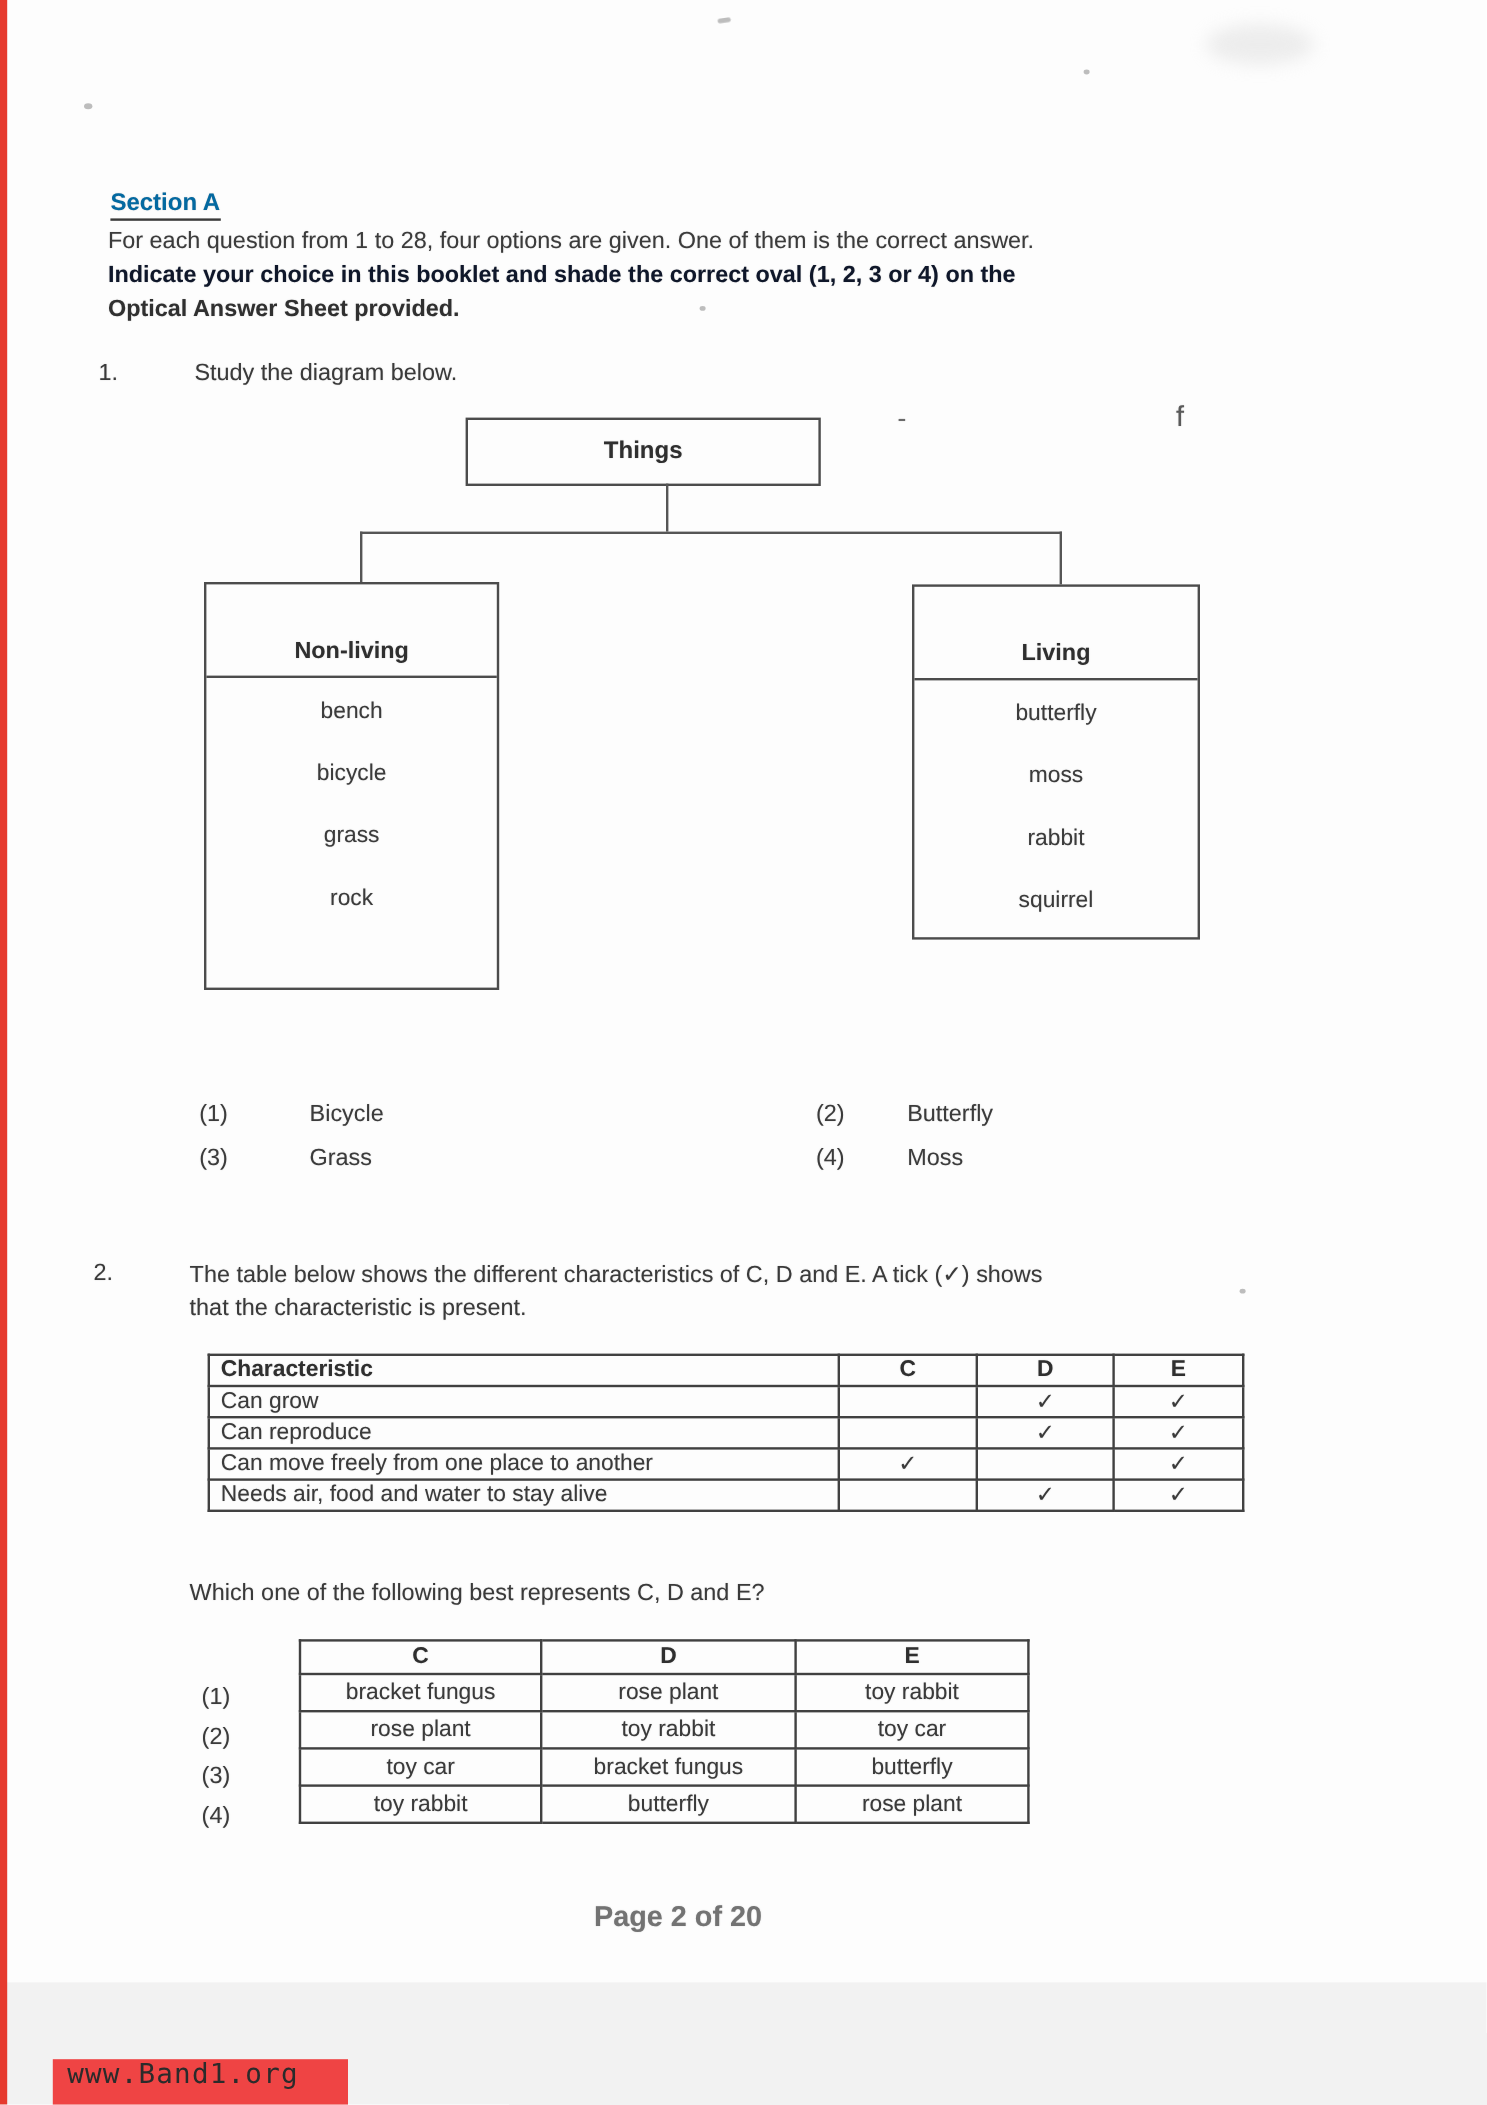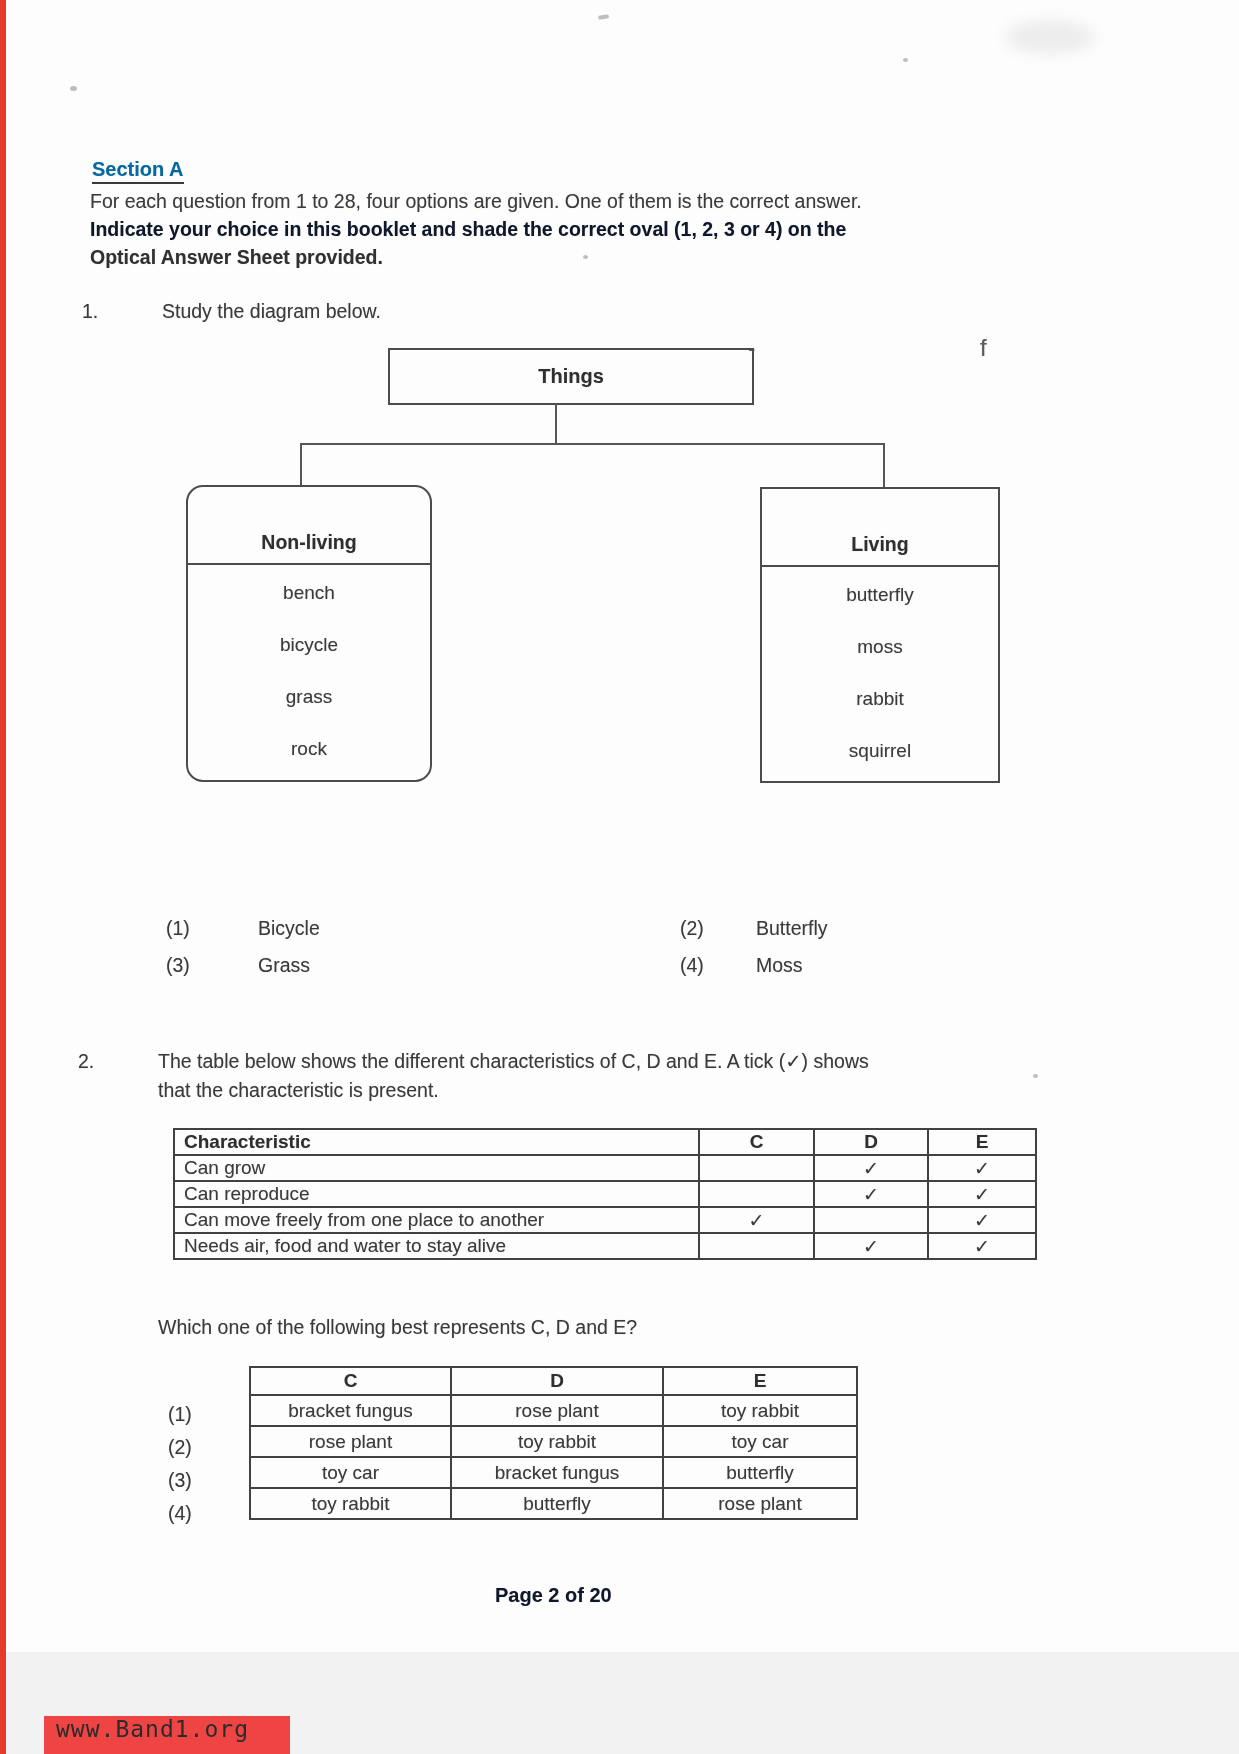--- a/index.html
+++ b/index.html
@@ -15,45 +15,45 @@
   .section-title{left:92px;top:158px;font-size:20px;font-weight:bold;color:#0369a1;border-bottom:2px solid #3a3a3a;padding-bottom:1px;}
   .instr{left:90px;width:930px;font-size:19.5px;white-space:nowrap;}
   .i1{top:190px;}
   .i2{top:218px;font-weight:bold;color:#0f172a;}
   .i3{top:246px;font-weight:bold;color:#303030;}
   
   .qnum{font-size:19.5px;color:#3a3a3a;}
   .qtext{font-size:19.5px;color:#3a3a3a;white-space:nowrap;}
   
   .dbox{border:2px solid #4c4c4c;box-sizing:border-box;background:transparent;}
-  .things-box{left:388px;top:348px;width:366px;height:57px;display:flex;align-items:center;justify-content:center;font-size:20px;font-weight:bold;color:#2f2f2f;}
+  .things-box{left:388px;top:348px;width:296px;height:57px;display:flex;align-items:center;justify-content:center;font-size:20px;font-weight:bold;color:#2f2f2f;}
   .conn{background:#565656;}
   .c-v1{left:555px;top:403px;width:2px;height:40px;}
   .c-h{left:300px;top:443px;width:585px;height:2px;}
   .c-vl{left:300px;top:443px;width:2px;height:42px;}
   .c-vr{left:883px;top:443px;width:2px;height:44px;}
-  .group-left{left:186px;top:485px;width:246px;height:297px;border-radius:17px;}
+  .group-left{left:170px;top:485px;width:246px;height:340px;}
   .group-right{left:760px;top:487px;width:240px;height:296px;text-align:center;}
   .group-title{height:78px;display:flex;align-items:flex-end;justify-content:center;padding-bottom:9px;font-weight:bold;font-size:19.5px;color:#2f2f2f;border-bottom:2px solid #4c4c4c;box-sizing:border-box;}
   .group-items{padding-top:2px;}
   .g-item{height:52px;display:flex;align-items:center;justify-content:center;font-size:19px;}
   
   .opt{font-size:19.5px;}
   
   table{border-collapse:collapse;table-layout:fixed;margin-left:26px;}
   .char-table{left:147px;top:1128px;width:862px;}
   .char-table td,.char-table th{border:2px solid #414141;height:24px;font-size:19px;padding:0;color:#3a3a3a;font-weight:normal;text-align:center;overflow:hidden;white-space:nowrap;}
   .char-table .lbl{text-align:left;padding-left:9px;}
   .char-table .hdr{font-weight:bold;color:#2f2f2f;}
   .ans-table{left:223px;top:1366px;width:607px;}
   .ans-table td,.ans-table th{border:2px solid #414141;font-size:19px;padding:0;color:#3a3a3a;text-align:center;overflow:hidden;white-space:nowrap;font-weight:normal;}
   .ans-table th{height:26px;font-weight:bold;color:#2f2f2f;}
   .ans-table td{height:29px;}
   
-  .page-label{left:495px;top:1584px;font-size:20px;font-weight:600;color:#0f172a;}
+  .page-label{left:495px;top:1584px;font-size:24px;font-weight:600;color:#737373;}
   .wm-chip{left:44px;top:1676px;width:246px;height:42px;background:#ef4444;display:flex;align-items:flex-start;padding-left:12px;box-sizing:border-box;z-index:5;margin-top:40px;}
   .wm-text{font-family:"DejaVu Sans Mono",monospace;font-size:23px;color:#2b2b2b;letter-spacing:1px;text-shadow:none;}
   
   .spk{position:absolute;background:#8a8a8a;border-radius:50%;opacity:.55;filter:blur(.4px);}
   .smudge{position:absolute;left:1005px;top:20px;width:90px;height:34px;background:#d9d9d9;opacity:.45;filter:blur(7px);border-radius:50%;}
   .mark-dash{left:748px;top:336px;font-size:22px;color:#6a6a6a;}
   .mark-f{left:980px;top:334px;font-size:24px;color:#5a5a5a;}
 </style>
 </head>
 <body>

